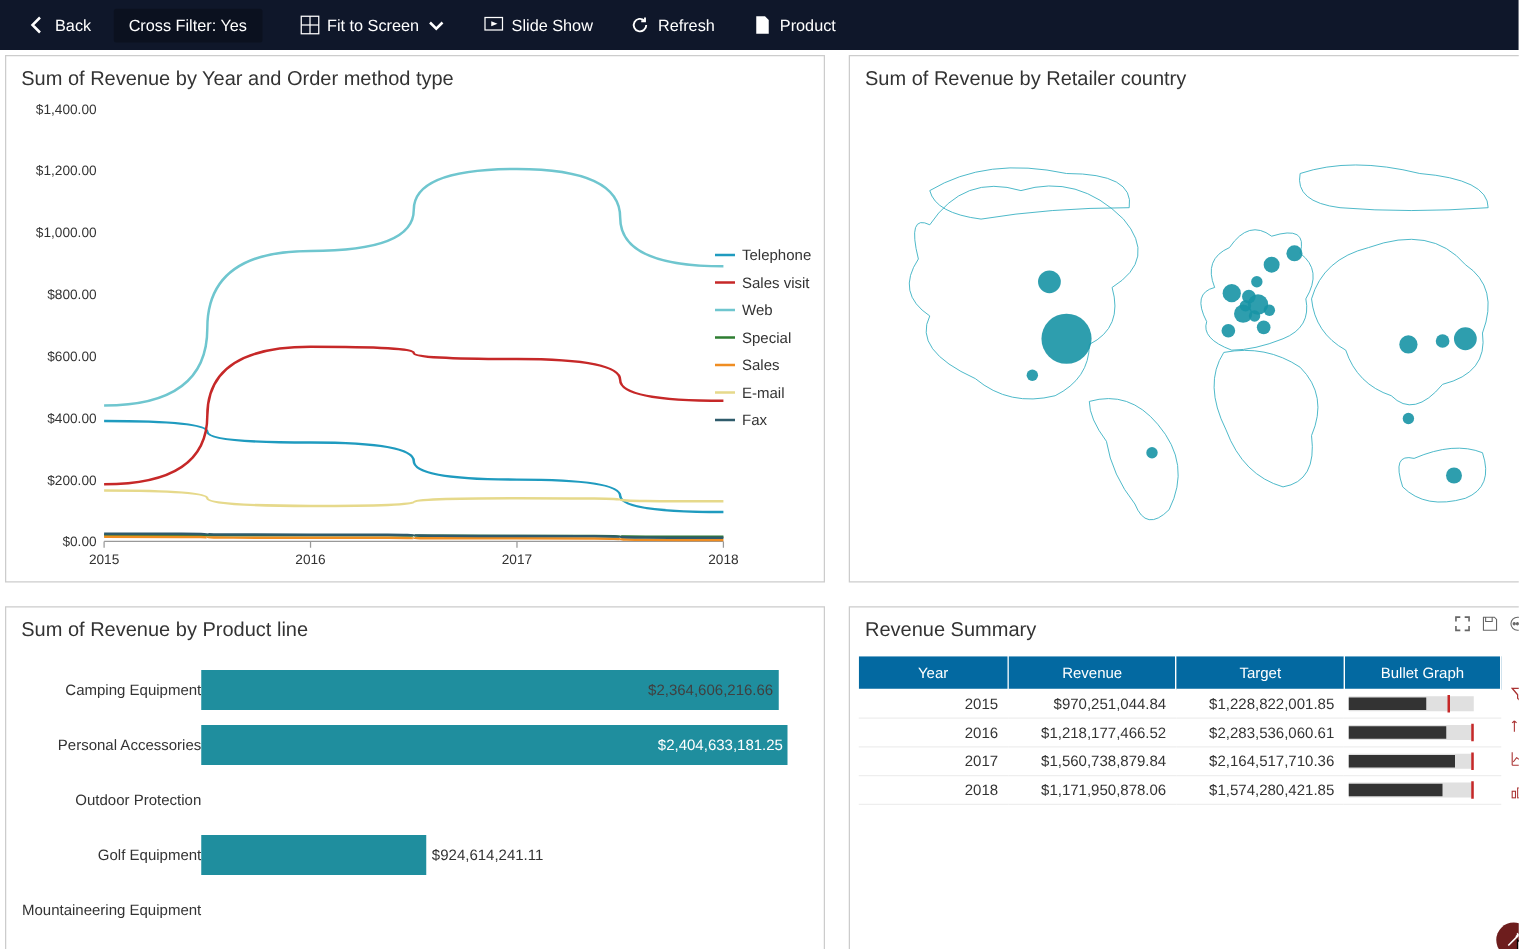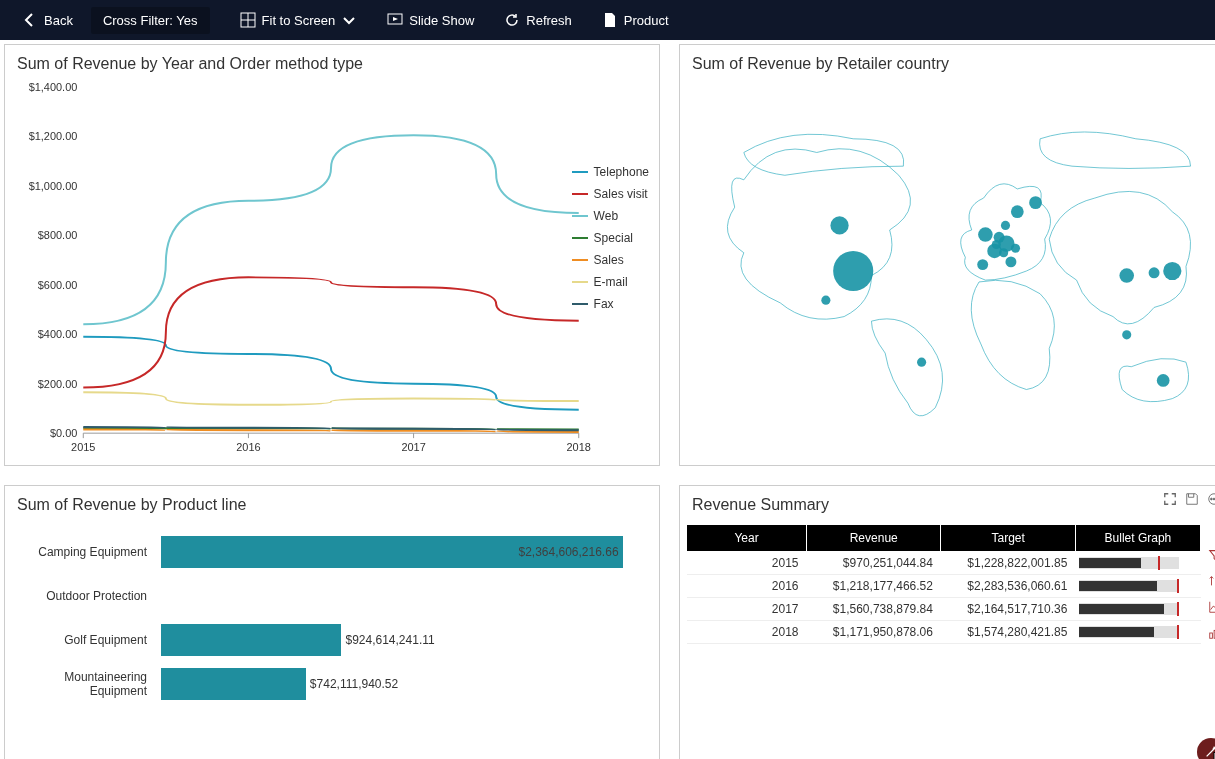--- a/index.html
+++ b/index.html
@@ -11,39 +11,39 @@
 .tb-sep { width: 6px; }
 .dashboard { display: grid; grid-template-columns: 656px 549px; grid-template-rows: 422px 284px; gap: 19px; padding: 4px; }
 .panel { border: 1px solid #ccc; background: #fff; position: relative; display: flex; flex-direction: column; }
 .panel-title { font-size: 16px; padding: 10px 10px 4px 12px; color: #333; }
 .panel-body { flex: 1; position: relative; overflow: hidden; }
 .panel-toolbar { position: absolute; top: 6px; right: 6px; display: flex; gap: 8px; color: #666; }
 .panel-toolbar svg { width: 14px; height: 14px; stroke: #666; fill: none; cursor: pointer; }
 
 
 .line-chart { position: absolute; left: 0; top: 0; width: 100%; height: 100%; }
-.lc-legend { position: absolute; right: 10px; top: 88px; font-size: 12px; }
+.lc-legend { position: absolute; right: 10px; top: 120px; font-size: 12px; }
 .lc-legend div { display: flex; align-items: center; gap: 6px; margin-bottom: 8px; }
 .lc-legend span.swatch { width: 16px; height: 2px; display: inline-block; }
 .lc-axis { font-size: 11px; fill: #333; }
 
 
 .worldmap path { fill: none; stroke: #3db2c4; stroke-width: 0.8; }
 .worldmap circle { fill: #1793a5; opacity: 0.9; }
 
 
 .bar-row { display: flex; align-items: center; height: 44px; }
-.bar-label { width: 156px; text-align: right; padding-right: 14px; font-size: 12px; }
+.bar-label { width: 156px; text-align: right; padding-right: 0; font-size: 12px; }
 .bar-track { flex: 1; position: relative; height: 36px; }
 .bar-fill { position: absolute; left: 0; top: 2px; bottom: 2px; background: #1f8e9e; }
 .bar-value { position: absolute; top: 50%; transform: translateY(-50%); font-size: 12px; white-space: nowrap; }
 
 
 .rev-table { width: 100%; border-collapse: collapse; font-size: 12px; }
-.rev-table th { background: #000000; color: #fff; padding: 6px 8px; border: 1px solid #fff; font-weight: normal; }
+.rev-table th { background: #0369a1; color: #fff; padding: 6px 8px; border: 1px solid #fff; font-weight: normal; }
 .rev-table td { padding: 4px 8px; text-align: right; border-bottom: 1px solid #eee; }
 .rev-table td.bullet-cell { padding: 4px; }
 .bullet { width: 100px; height: 12px; background: #e0e0e0; position: relative; }
 .bullet .bbar { position: absolute; left: 0; top: 1px; bottom: 1px; background: #333; }
 .bullet .bmark { position: absolute; top: -1px; bottom: -1px; width: 2px; background: #c62828; }
 
 
 .side-strip { position: absolute; right: 2px; top: 30px; width: 20px; display: flex; flex-direction: column; gap: 12px; align-items: center; }
 .side-strip svg { width: 14px; height: 14px; cursor: pointer; }
 .fab { position: absolute; right: 2px; bottom: 2px; width: 28px; height: 28px; border-radius: 50%; background: #6d1d1d; display: flex; align-items: center; justify-content: center; }
@@ -249,35 +249,38 @@
     <div class="panel-body" style="padding:12px 10px 0 0;">
       <div id="bar-chart">
           <div class="bar-row">
       <div class="bar-label">Camping Equipment</div>
       <div class="bar-track">
         <div class="bar-fill" style="width:94.5842486664%"></div>
         <div class="bar-value" style="left:calc(94.5842486664% - 4px);transform:translate(-100%,-50%);color:#404040;">$2,364,606,216.66</div>
       </div>
           </div>
           <div class="bar-row">
+      <div class="bar-label">Personal Accessories</div>
+      <div class="bar-track">
+        <div class="bar-fill" style="width:96.18532725%"></div>
+        <div class="bar-value" style="left:calc(96.18532725% - 4px);transform:translate(-100%,-50%);color:#fff;">$2,404,633,181.25</div>
+      </div>
+          </div>
+          <div class="bar-row">
       <div class="bar-label">Outdoor Protection</div>
           </div>
           <div class="bar-row">
       <div class="bar-label">Golf Equipment</div>
       <div class="bar-track">
         <div class="bar-fill" style="width:36.9845696444%"></div>
         <div class="bar-value" style="left:calc(36.9845696444% + 4px);color:#333;">$924,614,241.11</div>
       </div>
           </div>
           <div class="bar-row">
       <div class="bar-label">Mountaineering Equipment</div>
-      <div class="bar-track">
-        <div class="bar-fill" style="width:29.6844776208%"></div>
-        <div class="bar-value" style="left:calc(29.6844776208% + 4px);color:#333;">$742,111,940.52</div>
-      </div>
           </div>
         </div>
     </div>
   </div>
 
   <div class="panel">
     <div class="panel-toolbar">
       <svg viewBox="0 0 16 16">
           <path d="M2 6 V2 H6 M10 2 H14 V6 M14 10 V14 H10 M6 14 H2 V10" stroke="#666" fill="none" stroke-width="1.5"></path>
         </svg>

